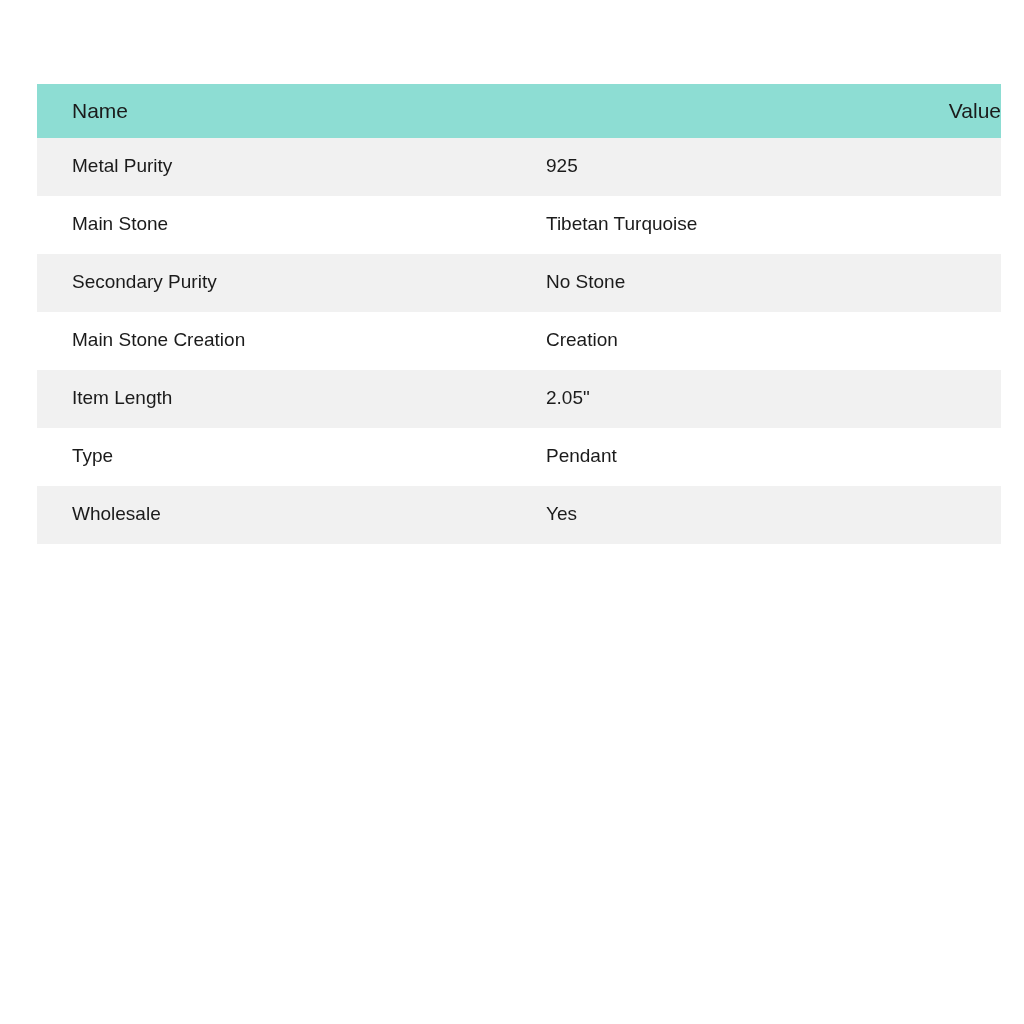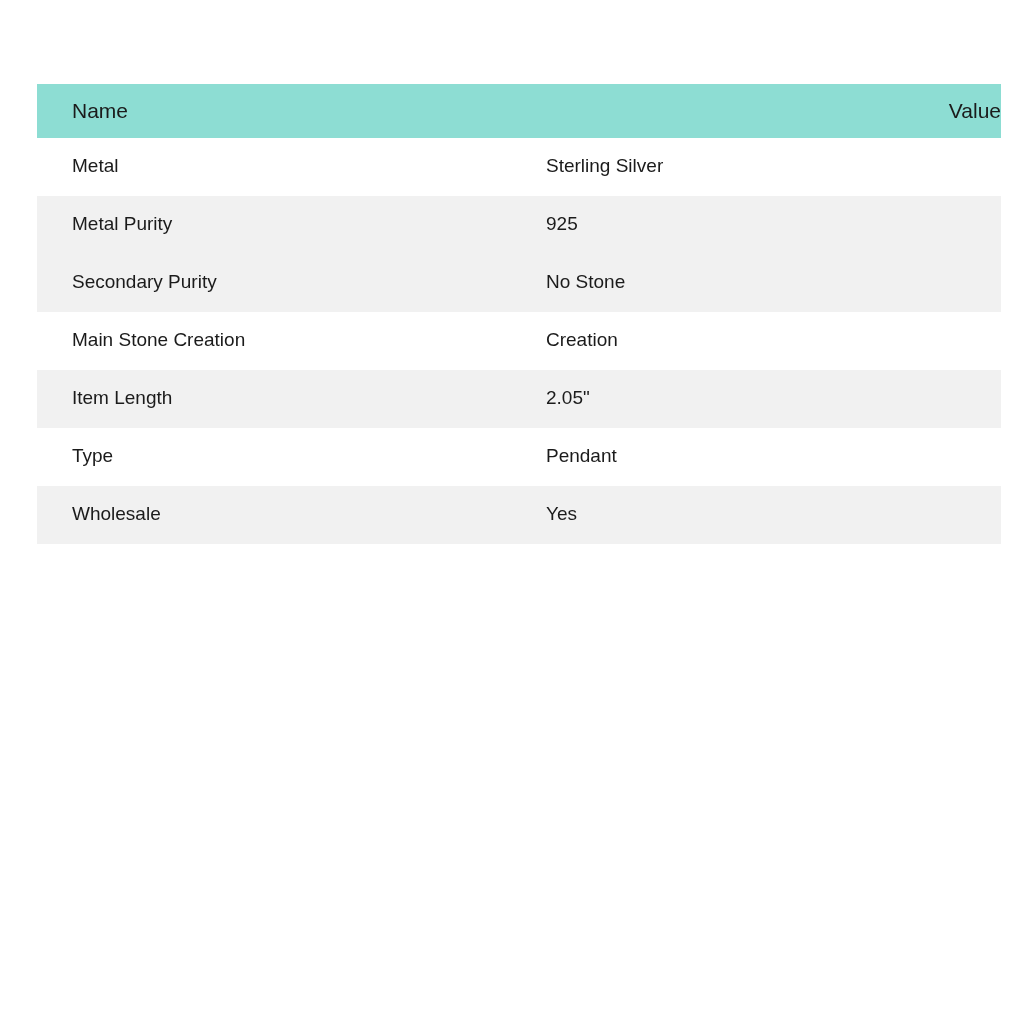--- a/index.html
+++ b/index.html
@@ -78,27 +78,27 @@
       <col class="col-name">
       <col class="col-value">
     </colgroup>
     <thead>
       <tr>
         <th class="name-head">Name</th>
         <th class="value-head">Value</th>
       </tr>
     </thead>
     <tbody>
-      <tr class="odd">
-        <td class="name-cell">Metal</td>
-        <td class="value-cell">Sterling Silver</td>
-      </tr>
       <tr class="even">
         <td class="name-cell">Metal Purity</td>
         <td class="value-cell">925</td>
+      </tr>
+      <tr class="odd">
+        <td class="name-cell">Main Stone</td>
+        <td class="value-cell">Tibetan Turquoise</td>
       </tr>
       <tr class="even">
         <td class="name-cell">Secondary Purity</td>
         <td class="value-cell">No Stone</td>
       </tr>
       <tr class="odd">
         <td class="name-cell">Main Stone Creation</td>
         <td class="value-cell">Creation</td>
       </tr>
       <tr class="even">

